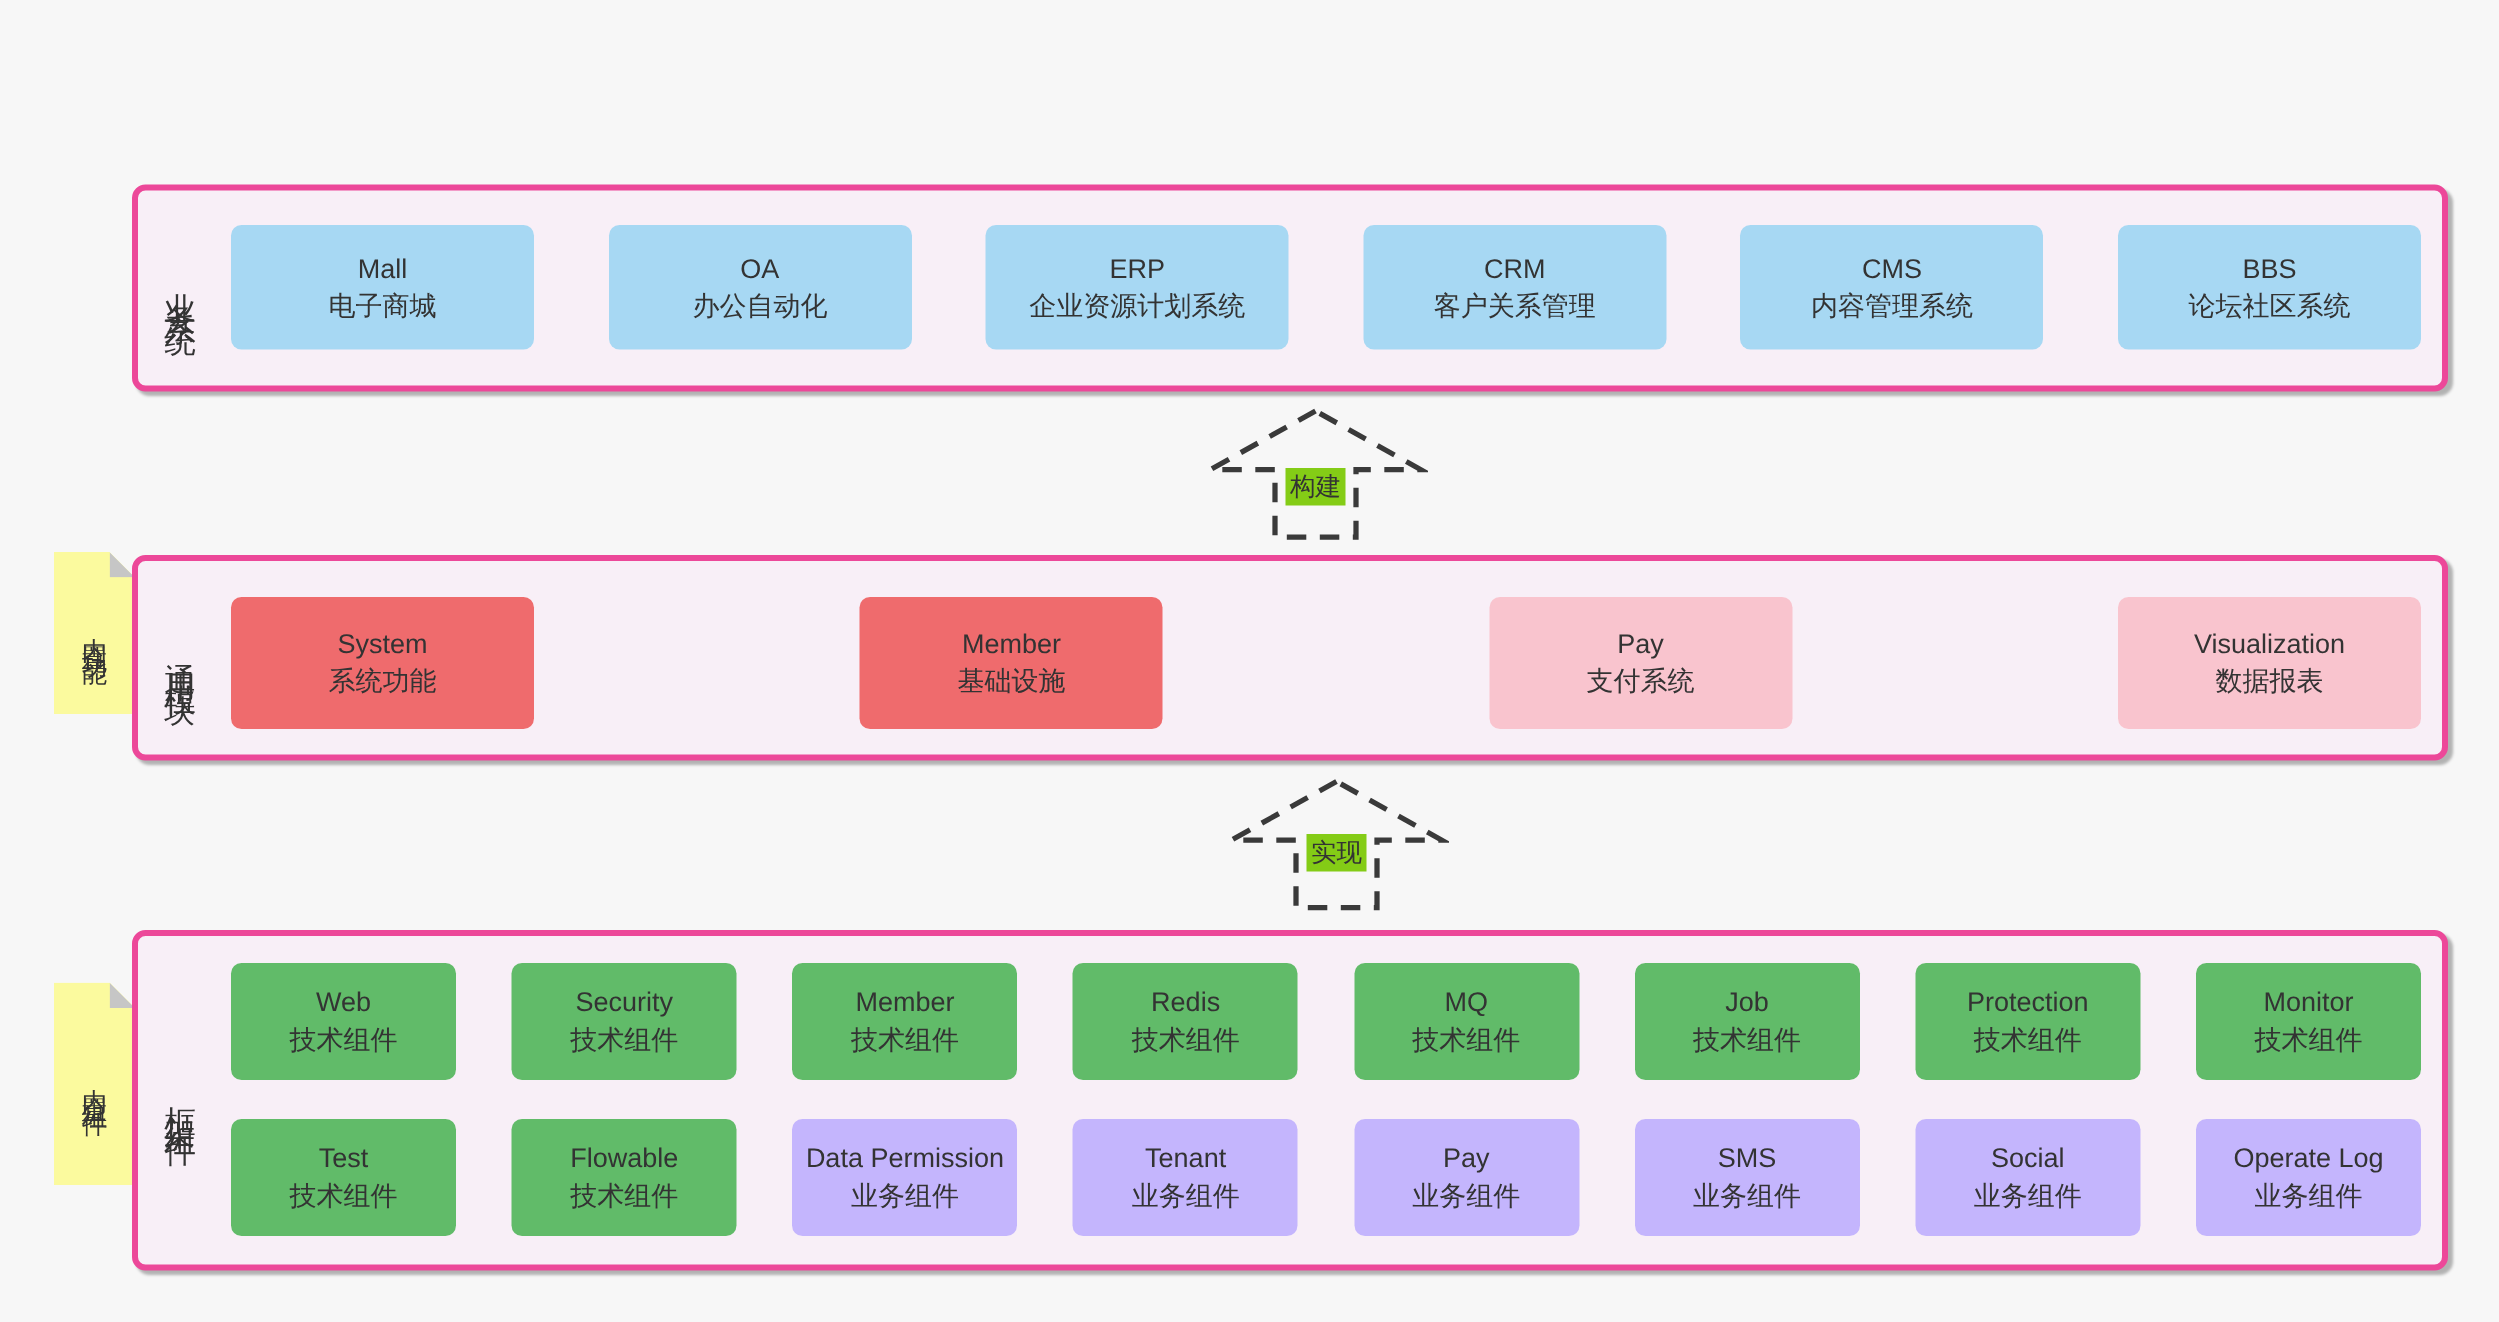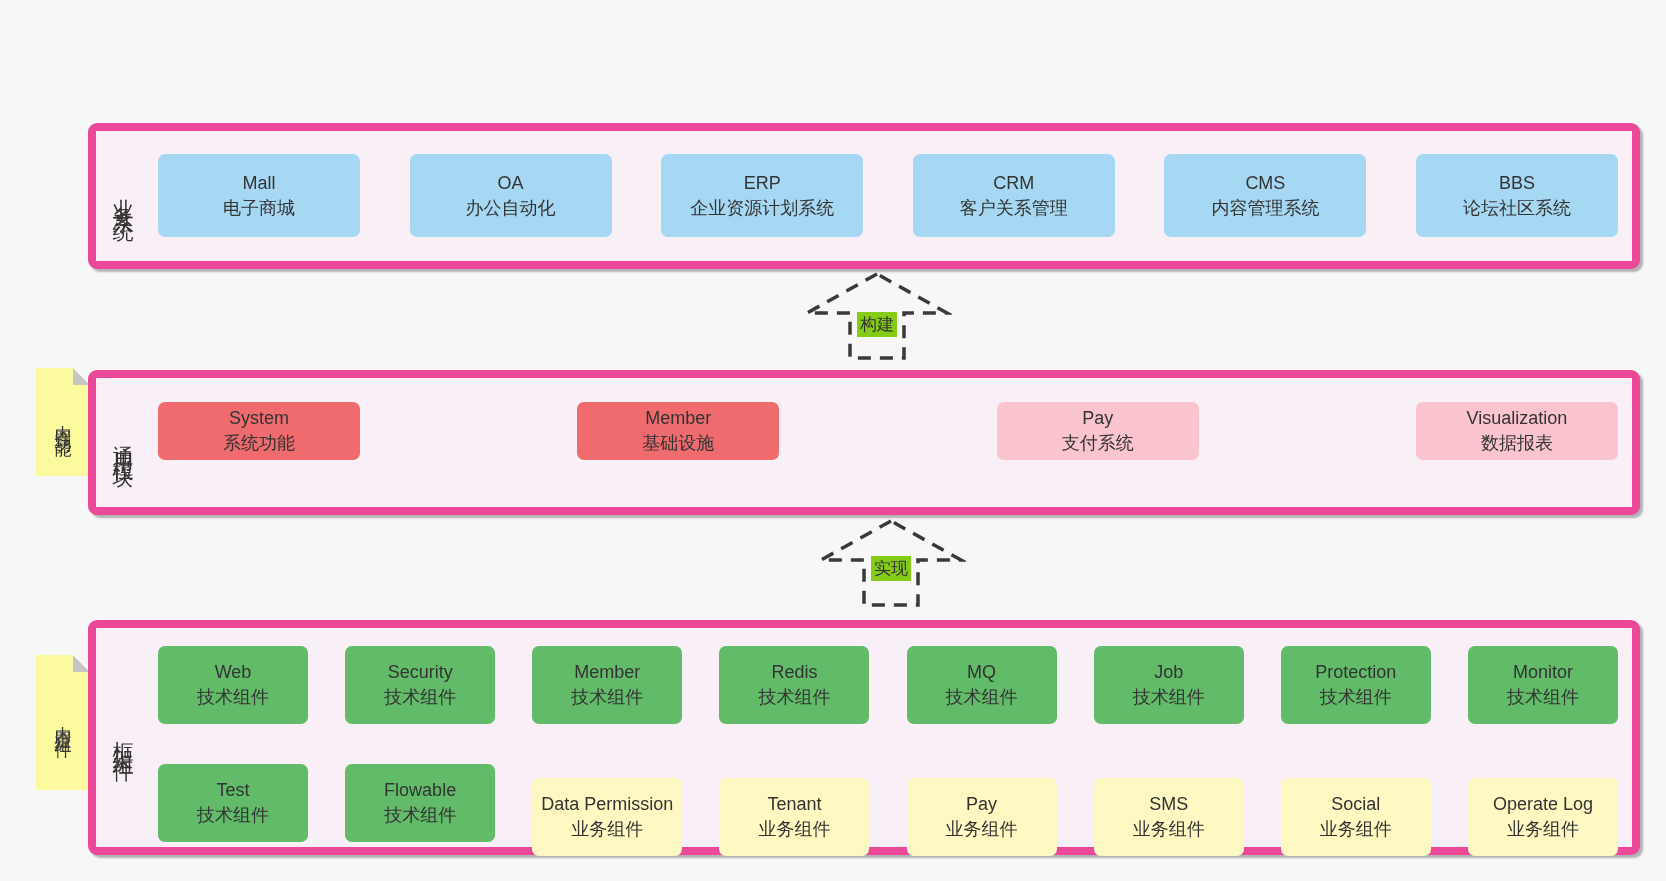--- a/index.html
+++ b/index.html
@@ -1,42 +1,42 @@
 <!DOCTYPE html>
 <html><head>
 <meta charset="utf-8">
 <style>
   html,body{margin:0;padding:0;background:#f7f7f7;}
   #canvas{position:relative;width:1666px;height:881px;background:#f7f7f7;overflow:hidden;
           font-family:"Liberation Sans","DejaVu Sans",sans-serif;color:#333;}
 
   
   .layer{position:absolute;left:88px;width:1536px;background:#f8eff7;
-         border:8px solid #ec4899;border-radius:9px;
+         border:4px solid #ec4899;border-radius:9px;
          box-shadow:3px 3px 2px rgba(0,0,0,0.28);z-index:2;}
   .layer-label{position:absolute;left:13px;top:50%;transform:translateY(-50%);
                writing-mode:vertical-rl;text-orientation:upright;
                font-size:21px;letter-spacing:7px;color:#333;white-space:nowrap;}
 
   
   .row{position:absolute;left:62px;right:14px;display:flex;
        justify-content:space-between;align-items:center;}
 
   .bbox{display:flex;flex-direction:column;justify-content:center;align-items:center;
         border-radius:7px;font-size:18px;line-height:1.38;text-align:center;color:#333;}
   .w6{width:202px;}
   .w8{width:150px;}
   .h-blue{height:83px;}
-  .h-mid{height:58px;}
+  .h-mid{height:88px;}
   .h-grn{height:78px;}
   .blue{background:#a7d8f3;}
   .red{background:#ef6b6d;}
   .pink{background:#f9c4ce;}
   .green{background:#61bb69;}
-  .green-light{background:#fef9c3;margin-top:28px;}
+  .green-light{background:#c4b5fd;}
 
   
   .note{position:absolute;left:36px;width:54px;background:#fbfa9e;z-index:1;
         clip-path:polygon(0 0,calc(100% - 17px) 0,100% 17px,100% 100%,0 100%);}
   .note-fold{position:absolute;top:0;right:0;width:17px;height:17px;
              background:#c6c6c6;clip-path:polygon(0 0,100% 100%,0 100%);}
   .note-text{position:absolute;left:50%;top:50%;transform:translate(-50%,-50%);
              writing-mode:vertical-rl;text-orientation:upright;
              font-size:17px;letter-spacing:5px;color:#333;white-space:nowrap;}
 

